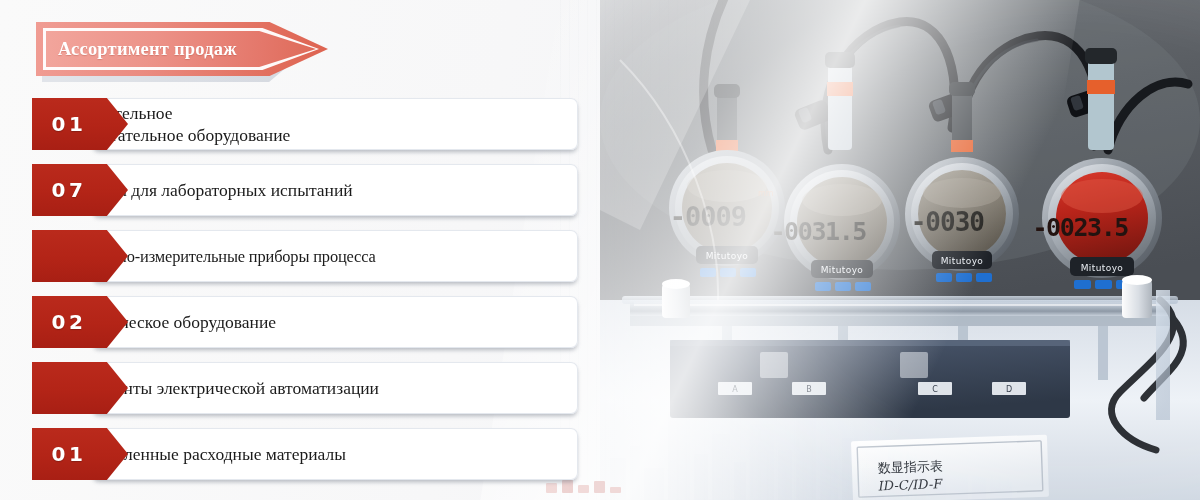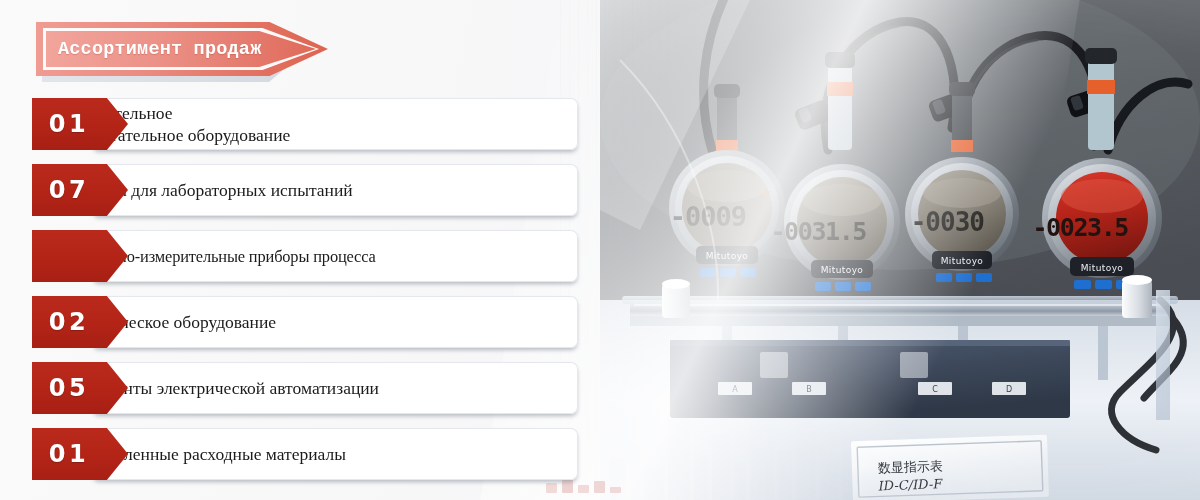--- a/index.html
+++ b/index.html
@@ -59,21 +59,21 @@
   .banner{position:absolute;left:0;top:0;width:292px;height:54px;
     background:linear-gradient(95deg,#f09c93 0%,#ea8b80 38%,#e2705f 78%,#dd6350 100%);
     clip-path:polygon(0 0,80% 0,100% 50%,80% 100%,0 100%);}
   .banner-inner{position:absolute;left:7px;top:6px;width:276px;height:42px;
     clip-path:polygon(0 0,79.5% 0,100% 50%,79.5% 100%,0 100%);
     background:rgba(255,255,255,.96);}
   .banner-fill{position:absolute;left:10px;top:9px;width:270px;height:36px;
     clip-path:polygon(0 0,79% 0,100% 50%,79% 100%,0 100%);
     background:linear-gradient(95deg,#f2a59c 0%,#ec9288 40%,#e4776a 80%,#de6a58 100%);}
   .banner-text{position:absolute;left:22px;top:0;height:54px;display:flex;align-items:center;
-    font-family:Liberation Mono, monospace;font-weight:bold;font-size:18.5px;color:#ffffff;
+    font-family:Liberation Serif, serif;font-weight:bold;font-size:18.5px;color:#ffffff;
     letter-spacing:.2px;text-shadow:0 1px 1px rgba(150,60,45,.28);white-space:nowrap;}
 
   
   .list{position:absolute;left:0;top:98px;width:600px;}
   .row{position:relative;height:52px;margin-bottom:14px;}
 
   .card{position:absolute;left:92px;top:0;width:486px;height:52px;
     background:#ffffff;border-radius:7px;
     box-shadow:0 3px 4px -1px rgba(90,100,115,.42),0 0 0 1px rgba(225,230,236,.9) inset;}
   .card-label{position:absolute;left:58px;top:0;width:424px;height:52px;
@@ -82,21 +82,21 @@
     line-height:1.28;white-space:nowrap;}
   .row.tight .card-label{font-size:16.4px;left:56px;letter-spacing:-.15px;}
   .card-label span{display:block;}
 
   .badge{position:absolute;left:32px;top:0;width:96px;height:52px;z-index:3;
     background:linear-gradient(180deg,#ba2a1c 0%,#b32417 55%,#a81f14 100%);
     clip-path:polygon(0 0,78% 0,100% 50%,78% 100%,0 100%);
     filter:drop-shadow(0 2px 2px rgba(80,25,18,.33));}
   .badge-num{position:absolute;left:32px;top:0;width:74px;height:52px;z-index:4;
     display:flex;align-items:center;justify-content:center;
-    font-family:"DejaVu Sans",sans-serif;font-weight:bold;font-size:24px;color:#fff;
+    font-family:"DejaVu Sans",sans-serif;font-weight:bold;font-size:20px;color:#fff;
     letter-spacing:3.5px;text-shadow:0 1px 1px rgba(90,25,18,.45);}
 </style>
 </head>
 <body>
 
 <div id="stage">
 
   <div class="bg-base"></div>
   <div class="bg-streaks"></div>
 
@@ -414,21 +414,20 @@
       <div class="badge"></div>
       <div class="badge-num">02</div>
       <div class="card-label">
         <span>Электрическое оборудование</span>
       </div>
     </div>
 
     <div class="row">
       <div class="card"></div>
       <div class="badge"></div>
-      <div class="badge-num">05</div>
       <div class="card-label">
         <span>Компоненты электрической автоматизации</span>
       </div>
     </div>
 
     <div class="row">
       <div class="card"></div>
       <div class="badge"></div>
       <div class="badge-num">01</div>
       <div class="card-label">

